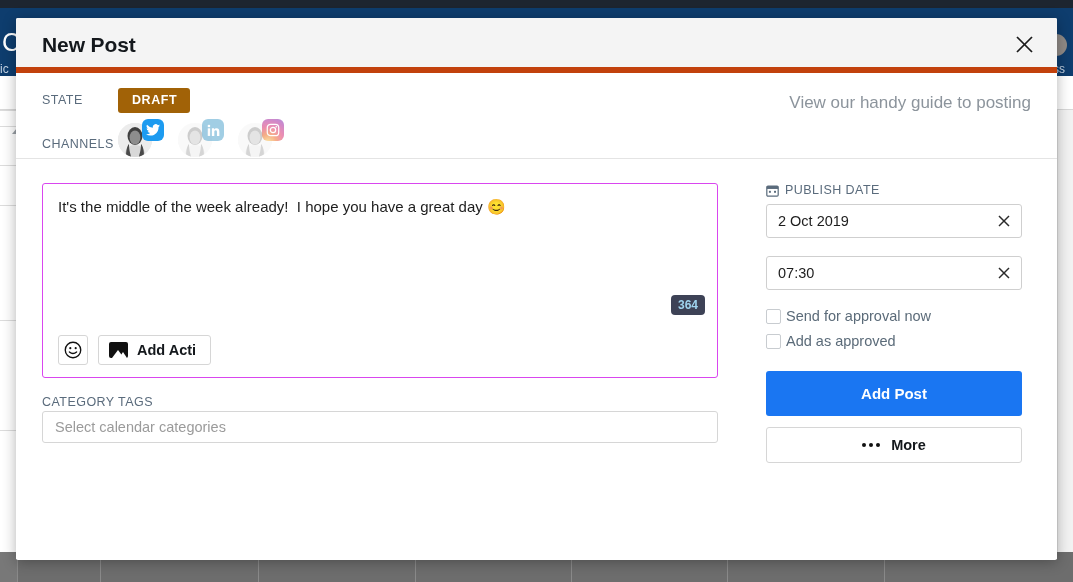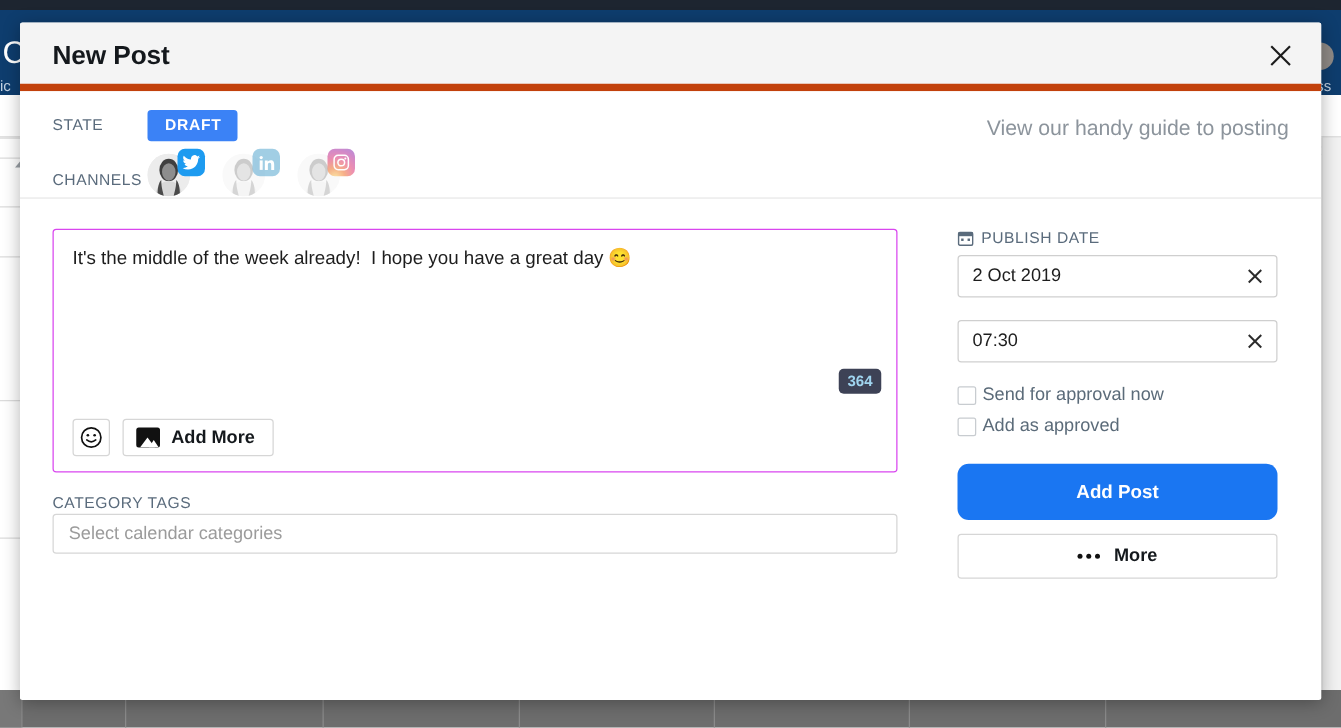--- a/index.html
+++ b/index.html
@@ -127,21 +127,21 @@
     position: absolute;
     font-size: 12.5px;
     color: #5a6b7c;
     letter-spacing: .45px;
   }
   #label-state  { left: 26px; top: 20px; }
   #label-channels { left: 26px; top: 64px; }
 
   #state-badge {
     position: absolute; left: 102px; top: 15px;
-    background: #3b82f6;
+    background: #a16207;
     color: #ffffff;
     font-size: 12.5px; font-weight: bold;
     letter-spacing: .55px;
     padding: 6px 13px 6px 14px;
     border-radius: 3px;
     line-height: 1;
     cursor: pointer;
   }
 
   #channels-row {
@@ -303,21 +303,21 @@
     border: 1px solid #c8ccd0; border-radius: 2px;
     background: #ffffff; flex: none;
   }
   .check-label { font-size: 14.5px; color: #5b6b79; }
 
   #add-post-btn {
     margin-top: 13px;
     width: 256px; height: 45px;
     background: #1a76f2;
     color: #ffffff;
-    border: none; border-radius: 9px;
+    border: none; border-radius: 3px;
     font-size: 15px; font-weight: bold;
     font-family: "Liberation Sans", sans-serif;
     cursor: pointer;
   }
   #more-btn {
     margin-top: 11px;
     width: 256px; height: 36px;
     background: #ffffff;
     border: 1px solid #d6d6d6; border-radius: 3px;
     display: flex; align-items: center; justify-content: center; gap: 11px;
@@ -460,21 +460,21 @@
             <circle cx="7" cy="8" r="1.2" fill="#111111"></circle>
             <circle cx="13" cy="8" r="1.2" fill="#111111"></circle>
             <path d="M6 12.2 Q10 15.6 14 12.2" fill="none" stroke="#111111" stroke-width="1.5" stroke-linecap="round"></path>
           </svg>
         </div>
         <div id="add-media-btn">
           <span id="add-media-icon">
             <span class="mtn"></span>
               <span class="mtn2"></span>
           </span>
-          <span id="add-media-label">Add More</span>
+          <span id="add-media-label">Add Acti</span>
         </div>
       </div>
     </div>
 
     <div id="cat-label">CATEGORY TAGS</div>
     <input id="cat-input" type="text" placeholder="Select calendar categories" style="">
 
     <div id="right-col">
 
       <div class="field-label">

